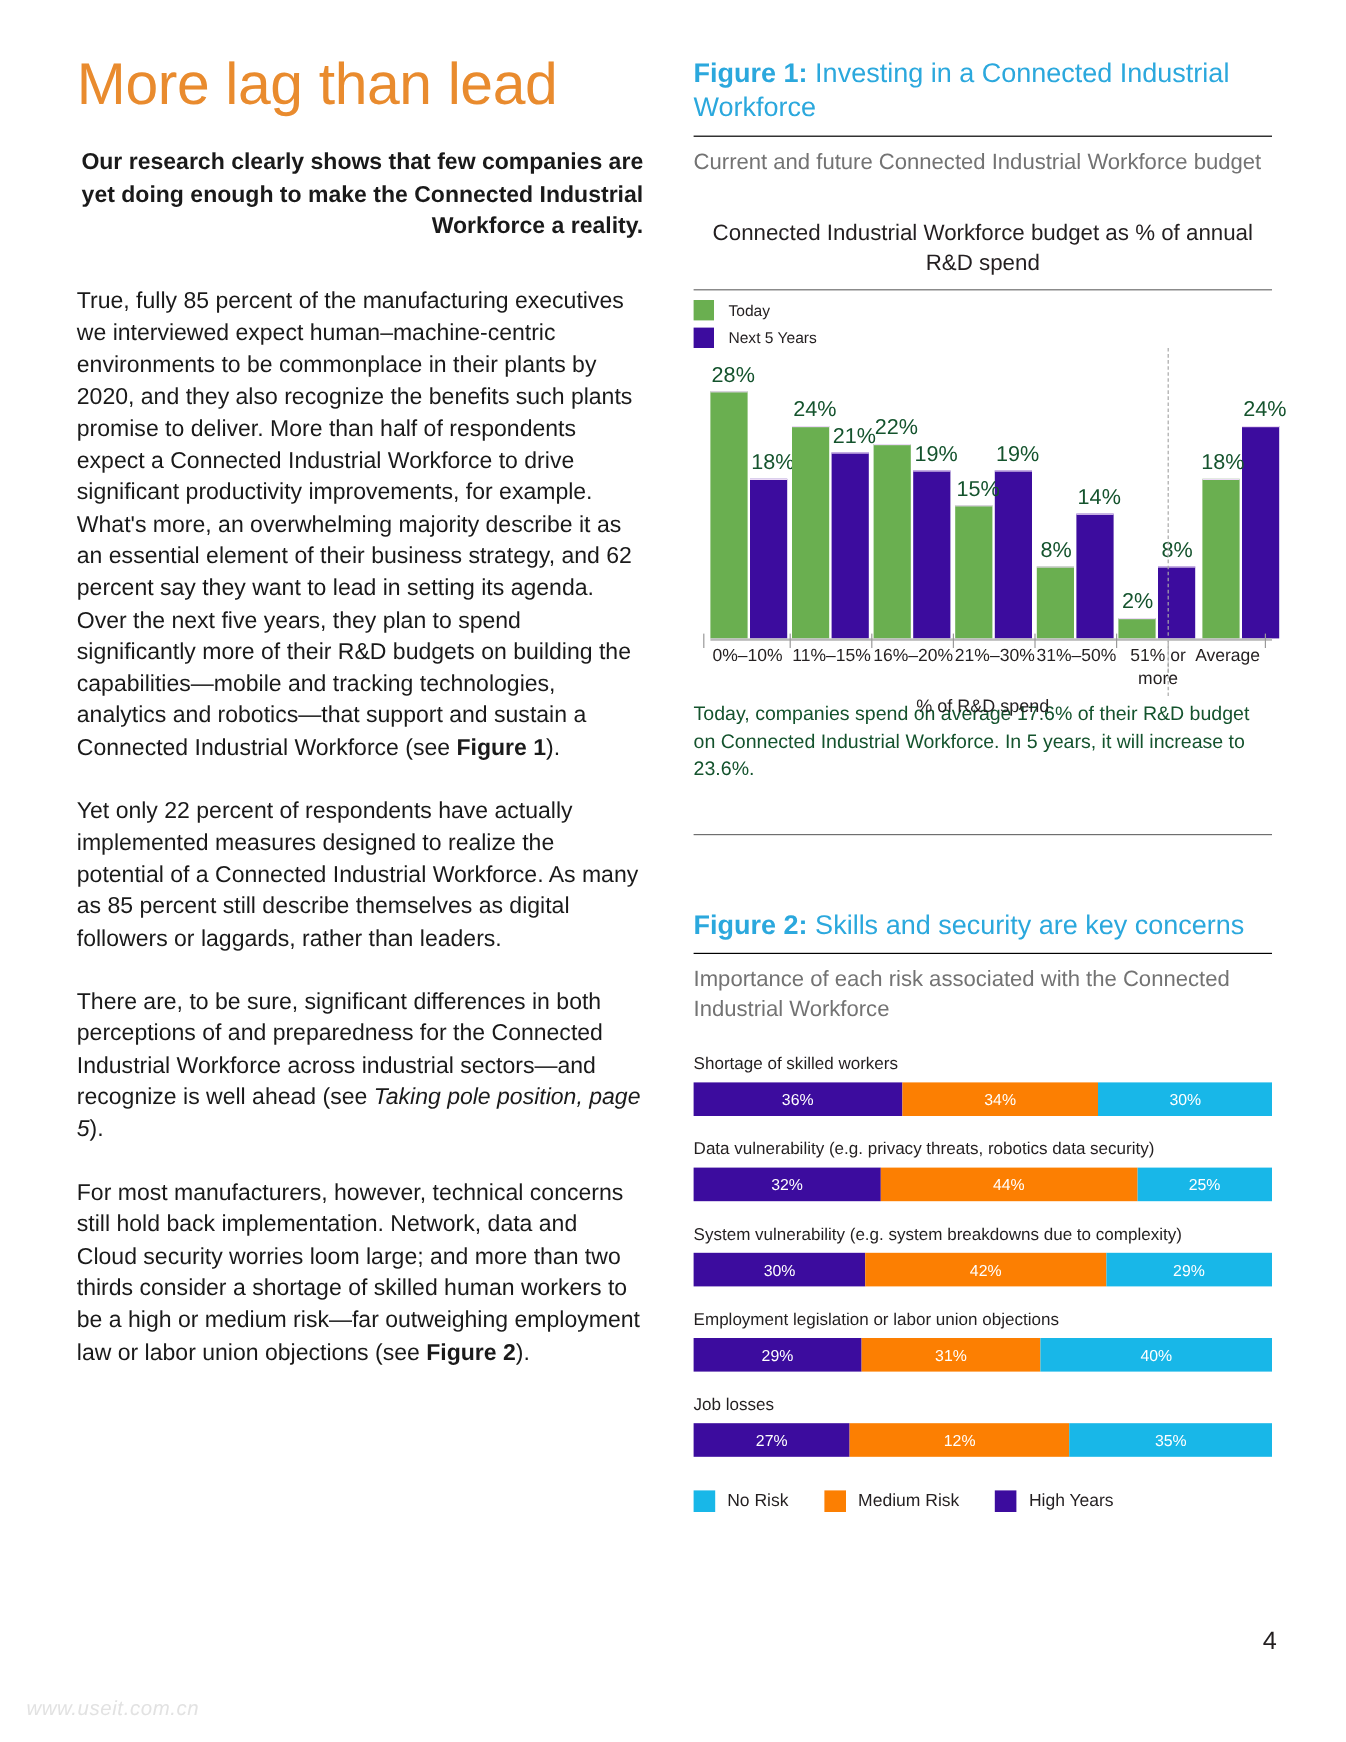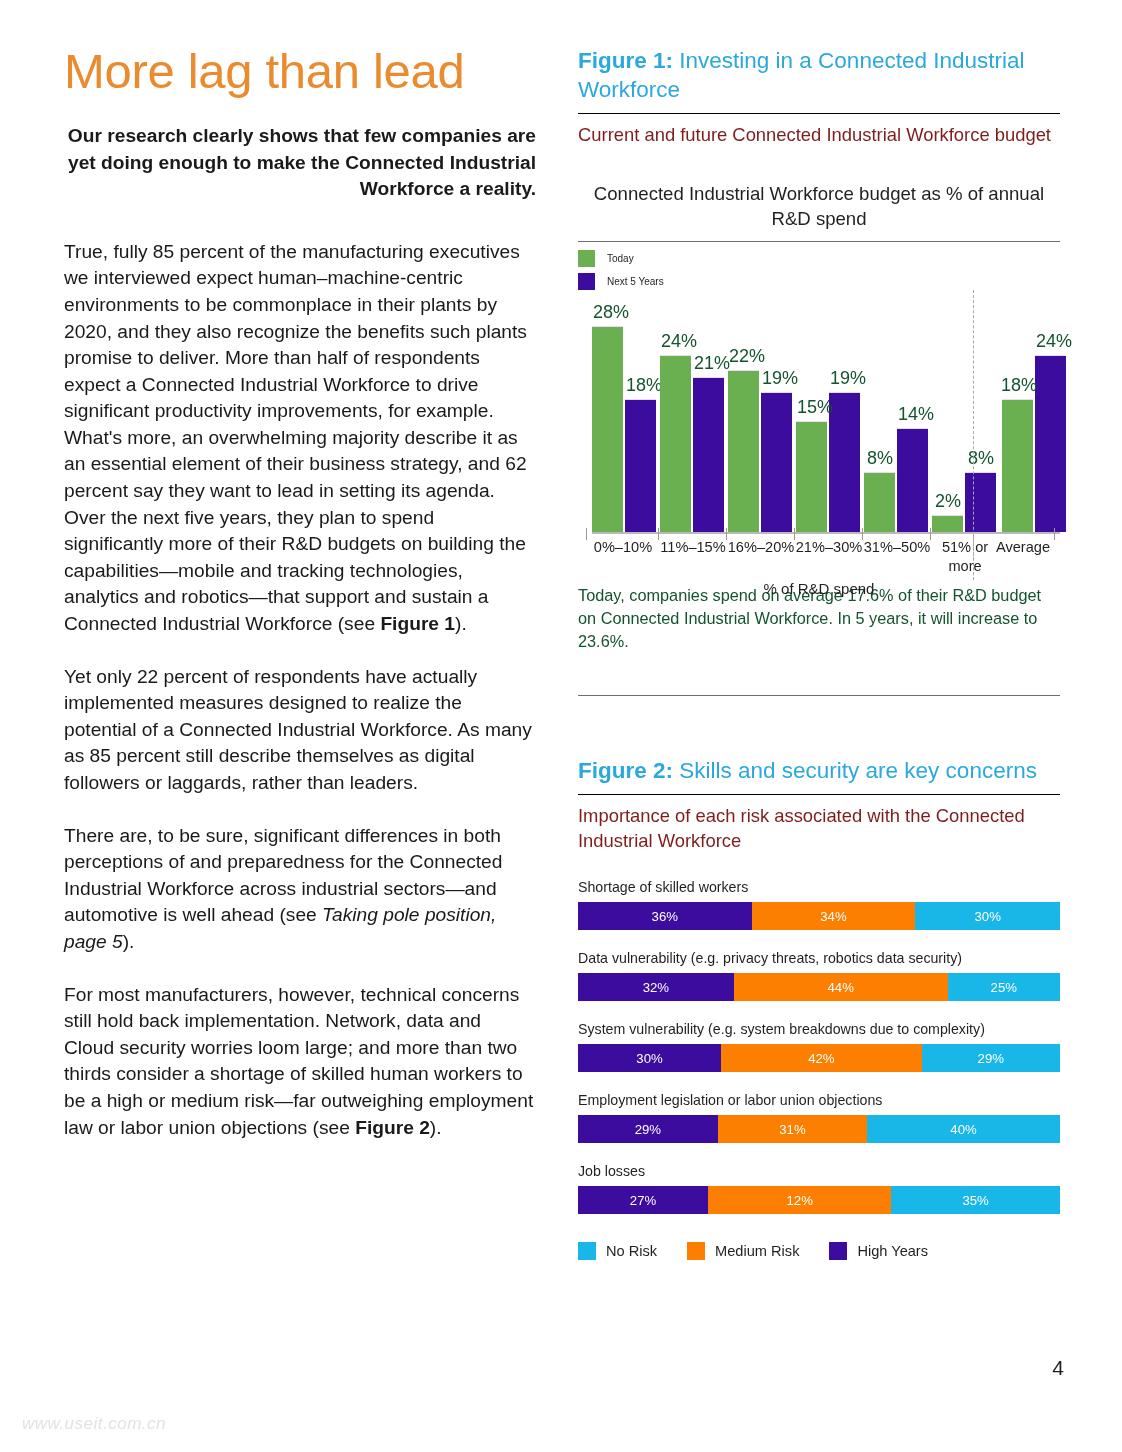--- a/index.html
+++ b/index.html
@@ -72,21 +72,21 @@
     margin: 9px 0 8px 0;
   }
   .rule-thin {
     border: 0;
     border-top: 1px solid #6f6f6f;
     margin: 10px 0 0 0;
   }
   .fig-sub {
     font-size: 18.4px;
     line-height: 25px;
-    color: #7f1d1d;
+    color: #737373;
     margin: 0;
   }
   .chart-heading {
     font-size: 18.6px;
     line-height: 25px;
     color: #231f20;
     text-align: center;
     margin: 34px 0 0 0;
   }
   .fig-note {
@@ -106,21 +106,21 @@
     display: flex;
     align-items: center;
     margin-bottom: 6px;
   }
   .legend-swatch {
     width: 17px; height: 17px;
     margin-right: 12px;
     display: inline-block;
   }
   .legend-label {
-    font-size: 10px;
+    font-size: 13px;
     color: #231f20;
   }
   #plot-area {
     position: absolute;
     left: 14px;
     right: 0;
     top: 62px;
     height: 220px;
   }
   .bar-group {
@@ -252,21 +252,21 @@
 
   <div id="left-col">
     <h1 id="page-title">More lag than lead</h1>
 
     <p class="body-p lead">Our research clearly shows that few companies are yet doing enough to make the Connected Industrial Workforce a reality.</p>
 
     <p class="body-p"><span>True, fully 85 percent of the manufacturing executives we interviewed expect human–machine-centric environments to be commonplace in their plants by 2020, and they also recognize the benefits such plants promise to deliver. More than half of respondents expect a Connected Industrial Workforce to drive significant productivity improvements, for example. What's more, an overwhelming majority describe it as an essential element of their business strategy, and 62 percent say they want to lead in setting its agenda. Over the next five years, they plan to spend significantly more of their R&amp;D budgets on building the capabilities—mobile and tracking technologies, analytics and robotics—that support and sustain a Connected Industrial Workforce (see </span><b>Figure 1</b><span>).</span></p>
 
     <p class="body-p">Yet only 22 percent of respondents have actually implemented measures designed to realize the potential of a Connected Industrial Workforce. As many as 85 percent still describe themselves as digital followers or laggards, rather than leaders.</p>
 
-    <p class="body-p"><span>There are, to be sure, significant differences in both perceptions of and preparedness for the Connected Industrial Workforce across industrial sectors—and automotive is well ahead (see </span><i>Taking pole position, page 5</i><span>).</span></p>
+    <p class="body-p"><span>There are, to be sure, significant differences in both perceptions of and preparedness for the Connected Industrial Workforce across industrial sectors—and recognize is well ahead (see </span><i>Taking pole position, page 5</i><span>).</span></p>
 
     <p class="body-p"><span>For most manufacturers, however, technical concerns still hold back implementation. Network, data and Cloud security worries loom large; and more than two thirds consider a shortage of skilled human workers to be a high or medium risk—far outweighing employment law or labor union objections (see </span><b>Figure 2</b><span>).</span></p>
   </div>
 
   <div id="right-col">
 
     <div>
       <p class="fig-title"><span class="fignum">Figure 1:</span><span> Investing in a Connected Industrial Workforce</span></p>
       <hr class="rule-black">
       <p class="fig-sub">Current and future Connected Industrial Workforce budget</p>

